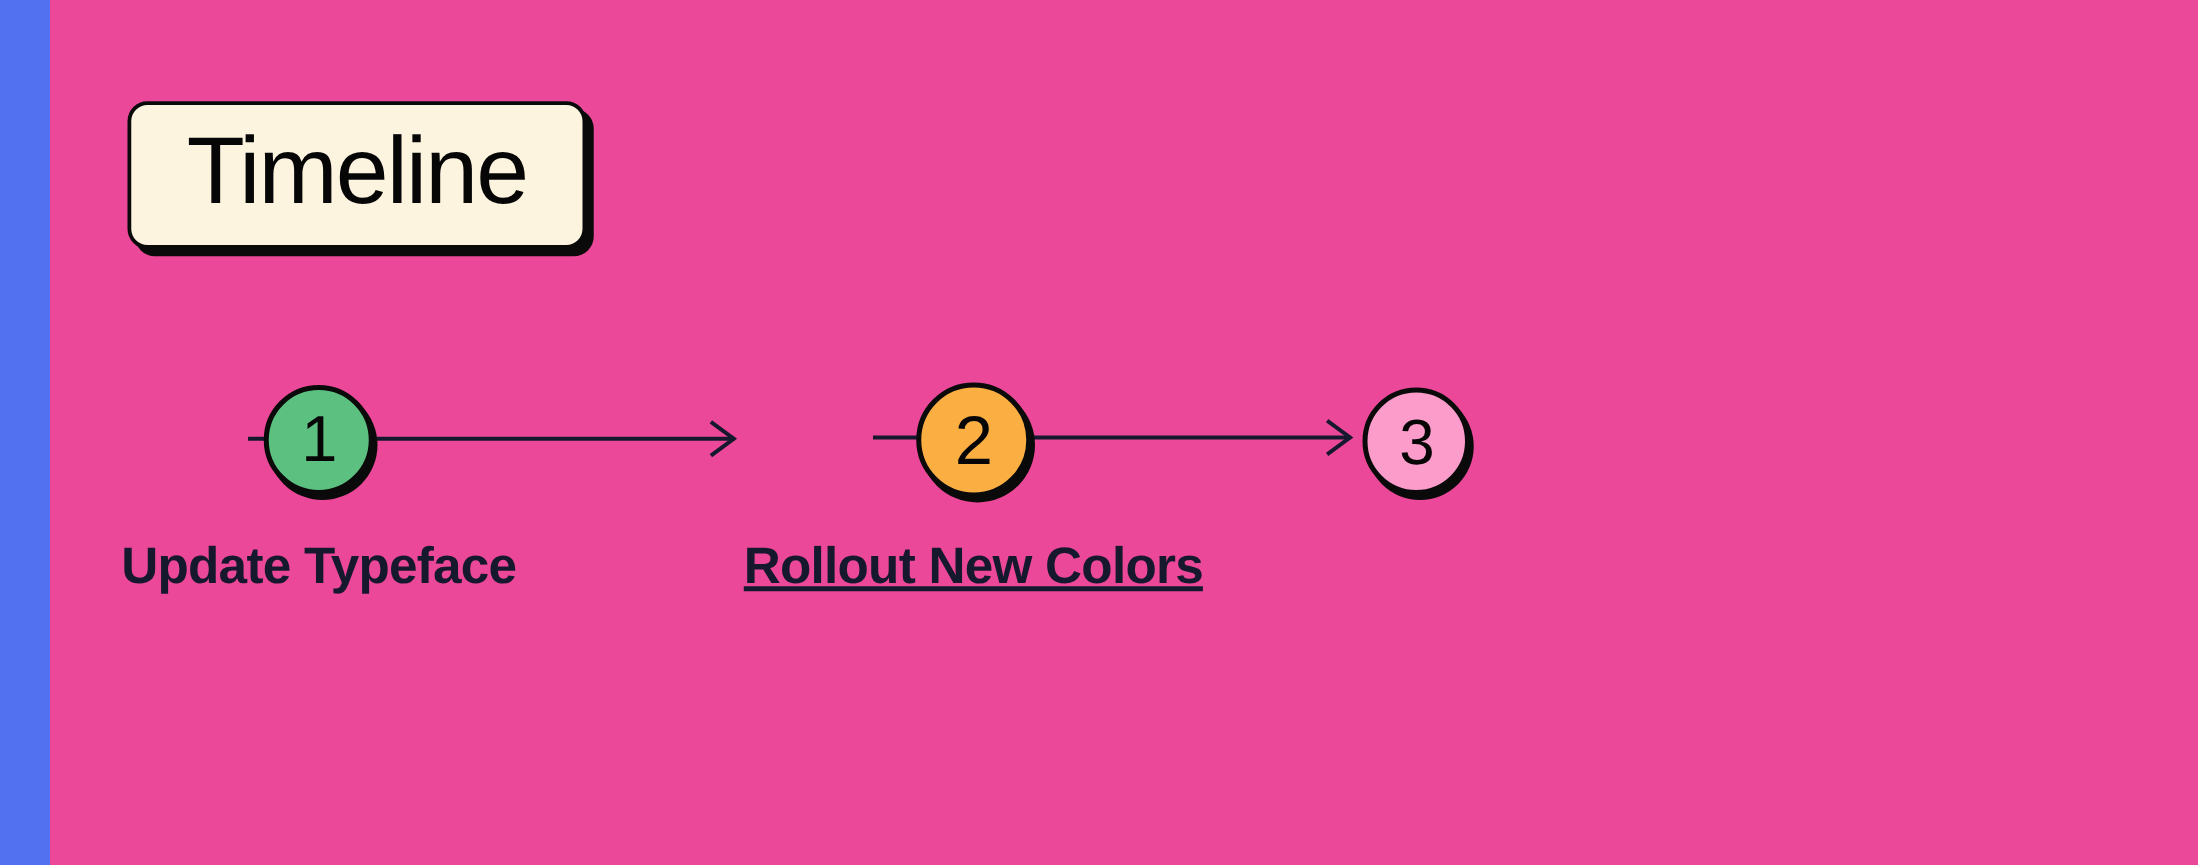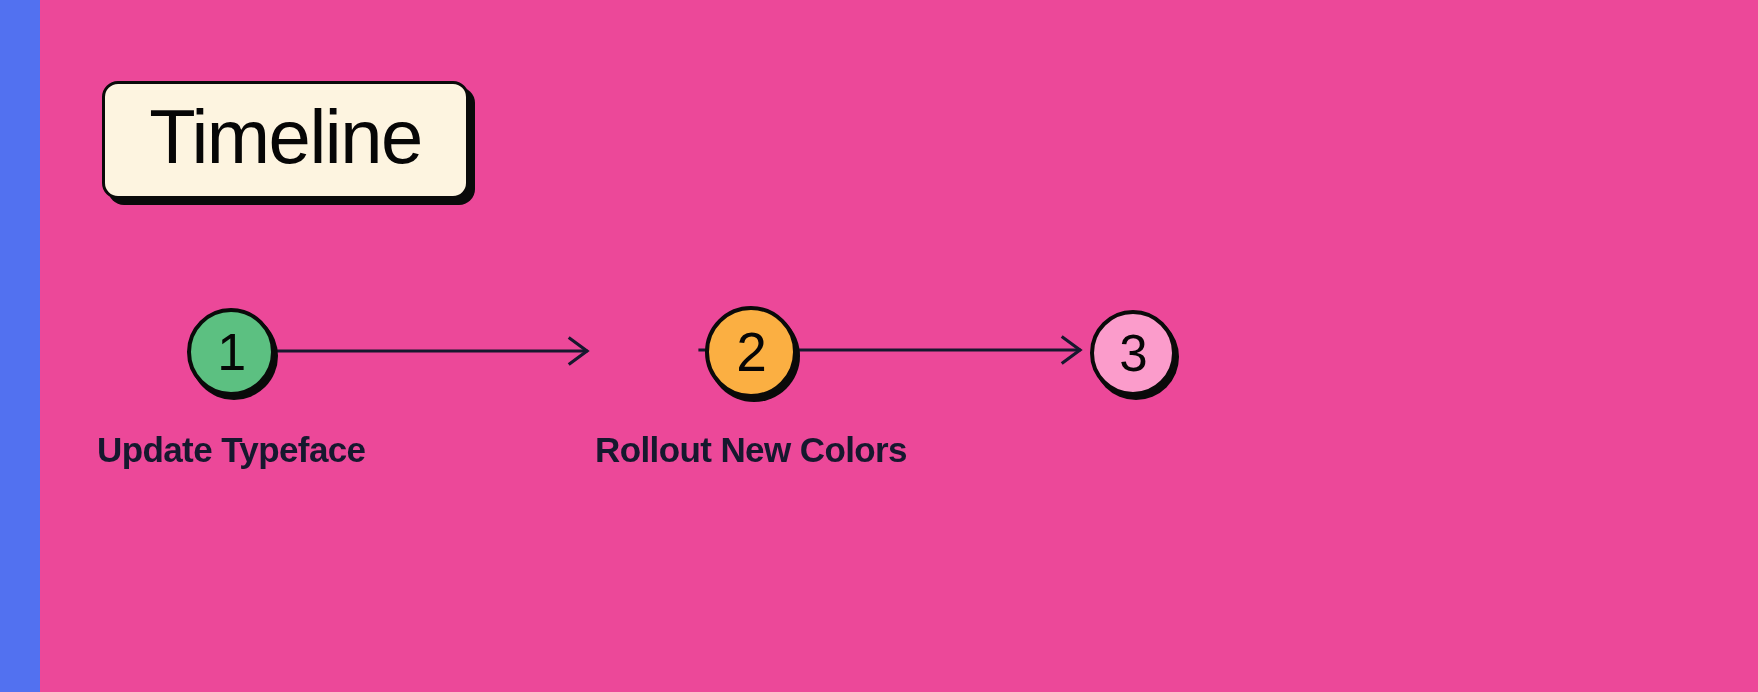--- a/index.html
+++ b/index.html
@@ -80,38 +80,38 @@
     font-family: "Liberation Sans", sans-serif;
     font-weight: 400;
     color: #060606;
     line-height: 1;
     letter-spacing: -1px;
   }
 
   .node-label {
     font-family: "Liberation Sans", sans-serif;
     font-weight: bold;
-    font-size: 35px;
+    font-size: 41px;
     line-height: 1;
     color: #16182e;
     white-space: nowrap;
     letter-spacing: -0.6px;
   }
 
   
   #node-1 { left: 57px; top: 308px; }
   #node-1 .node-circle { width: 88px; height: 88px; background: #5cc081; }
   #node-1 .node-number { font-size: 52px; }
   #node-1 .node-label { margin-top: 36px; }
 
   
   #node-2 { left: 555px; top: 306px; }
   #node-2 .node-circle { width: 92px; height: 92px; background: #fbaf42; }
   #node-2 .node-number { font-size: 55px; }
-  #node-2 .node-label { margin-top: 34px; }
+  #node-2 .node-label { margin-top: 34px; text-decoration: underline; }
 
   
   #node-3 { left: 1050px; top: 310px; }
   #node-3 .node-circle { width: 86px; height: 86px; background: #fb9ccb; }
   #node-3 .node-number { font-size: 51px; }
   #node-3 .node-label { margin-top: 33px; }
 
   
   .connector {
     position: absolute;

